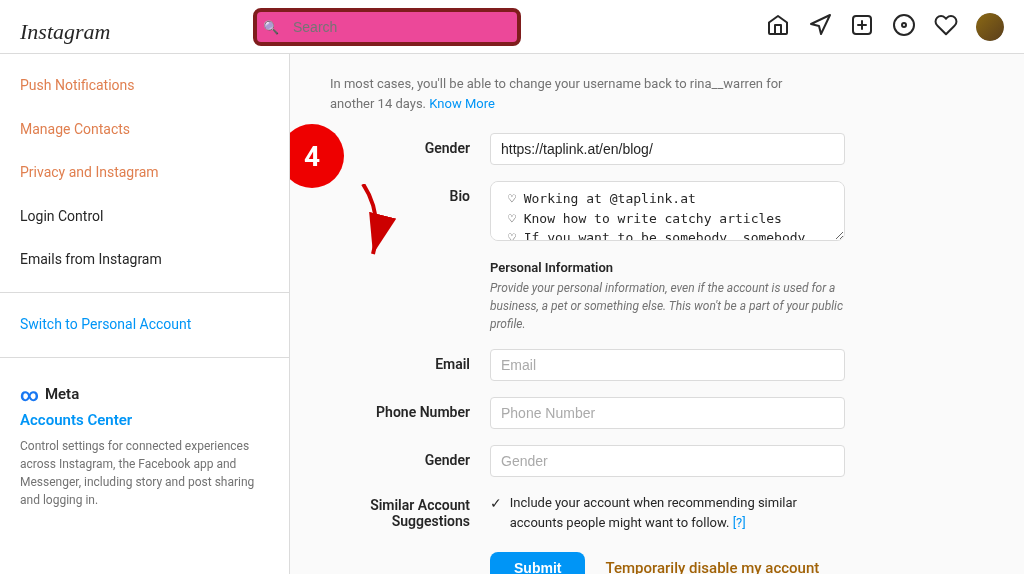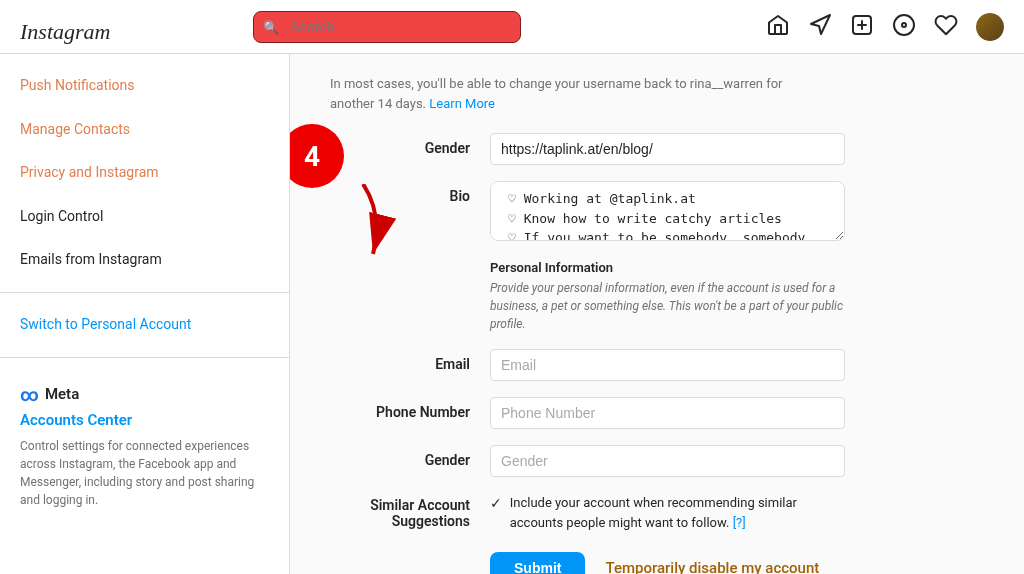--- a/index.html
+++ b/index.html
@@ -28,22 +28,22 @@
       margin-top: 11px;
     }
     .header-search {
       flex: 1;
       max-width: 268px;
       margin: 0 auto;
       position: relative;
     }
     .header-search input {
       width: 100%;
-      background: #ef4444;
-      border: 1px solid #7f1d1d;
+      background: #ec4899;
+      border: 4px solid #7f1d1d;
       border-radius: 8px;
       padding: 7px 12px 7px 36px;
       font-size: 14px;
       color: #262626;
       outline: none;
     }
     .header-search .search-icon {
       position: absolute;
       left: 10px;
       top: 50%;
@@ -399,21 +399,21 @@
       <a class="accounts-center-link">Accounts Center</a>
       <p class="meta-desc">Control settings for connected experiences across Instagram, the Facebook app and Messenger, including story and post sharing and logging in.</p>
     </div>
   </aside>
 
   <main class="main">
     <div class="annotation-container">
 
       <p class="info-text">
         <span>In most cases, you'll be able to change your username back to rina__warren for another 14 days.</span>
-        <a href="#">Learn More</a>
+        <a href="#">Know More</a>
       </p>
 
       <div class="form-row">
         <label class="form-label">Gender</label>
         <div class="form-input">
           <input type="text" value="https://taplink.at/en/blog/" style="">
         </div>
       </div>
 
       <div class="form-row">

